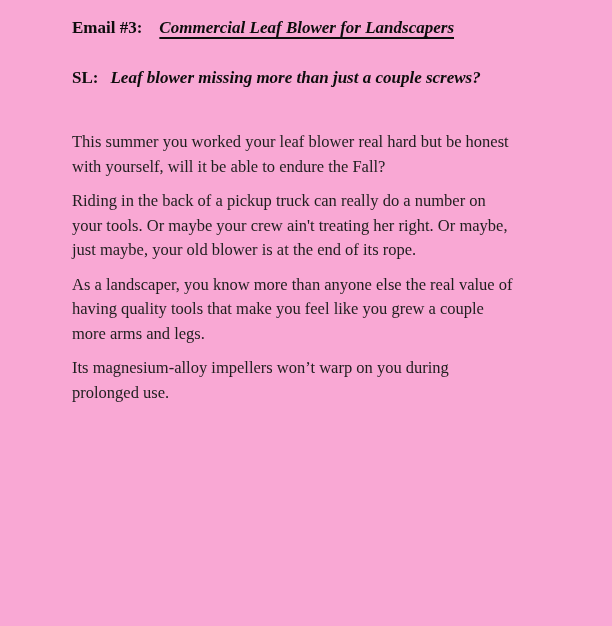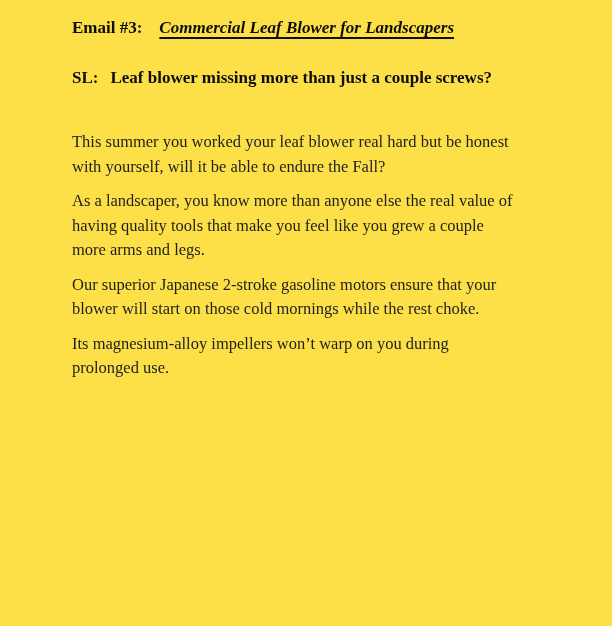--- a/index.html
+++ b/index.html
@@ -1,21 +1,21 @@
 <!DOCTYPE html>
 <html><head>
 <meta charset="utf-8">
 <style>
   * { margin: 0; padding: 0; box-sizing: border-box; }
   html, body { background: #ffffff; }
   .page {
     position: relative;
     width: 612px;
     height: 626px;
-    background: #fde047;
+    background: #f9a8d4;
     overflow: hidden;
     padding: 16px 28px 0 72px;
     font-family: "Liberation Serif", "DejaVu Serif", serif;
     color: #1e1e1e;
   }
   .header-row {
     line-height: 24px;
     margin-bottom: 26px;
     color: #0d0d0d;
     white-space: nowrap;
@@ -34,20 +34,21 @@
     text-underline-offset: 4px;
   }
   .subject-row {
     line-height: 24px;
     margin-bottom: 40px;
     color: #0d0d0d;
     white-space: nowrap;
   }
   .h-subject {
     font-weight: bold;
+    font-style: italic;
     font-size: 17px;
     margin-left: 12px;
   }
   .email-body p {
     font-size: 16.5px;
     line-height: 24.5px;
     margin-bottom: 10px;
     white-space: pre-line;
     color: #1e1e1e;
     margin-top: 7px;
@@ -62,22 +63,23 @@
     <span class="h-label">Email #3:</span><span class="h-title">Commercial Leaf Blower for Landscapers</span>
   </div>
 
   <div class="subject-row">
     <span class="h-label">SL:</span><span class="h-subject">Leaf blower missing more than just a couple screws?</span>
   </div>
 
   <div class="email-body">
     <p>This summer you worked your leaf blower real hard but be honest
 with yourself, will it be able to endure the Fall?</p>
+    <p>Riding in the back of a pickup truck can really do a number on
+your tools. Or maybe your crew ain't treating her right. Or maybe,
+just maybe, your old blower is at the end of its rope.</p>
     <p>As a landscaper, you know more than anyone else the real value of
 having quality tools that make you feel like you grew a couple
 more arms and legs.</p>
-    <p>Our superior Japanese 2-stroke gasoline motors ensure that your
-blower will start on those cold mornings while the rest choke.</p>
     <p>Its magnesium-alloy impellers won’t warp on you during
 prolonged use.</p>
   </div>
 
 </div>
 
 </body></html>

